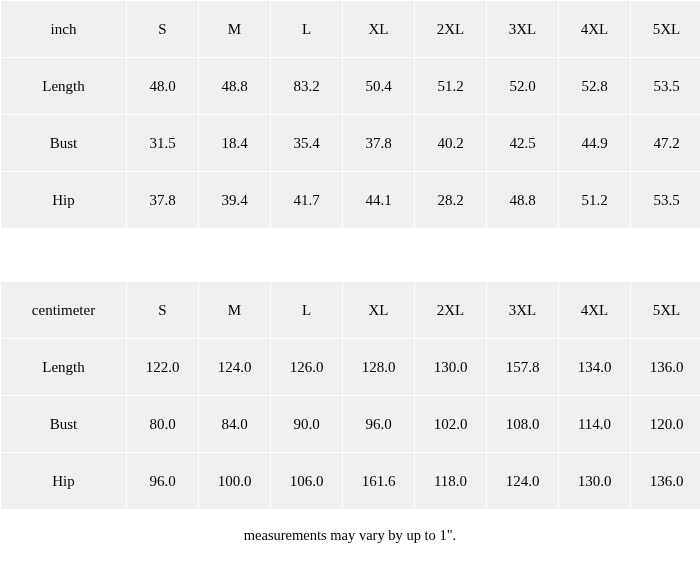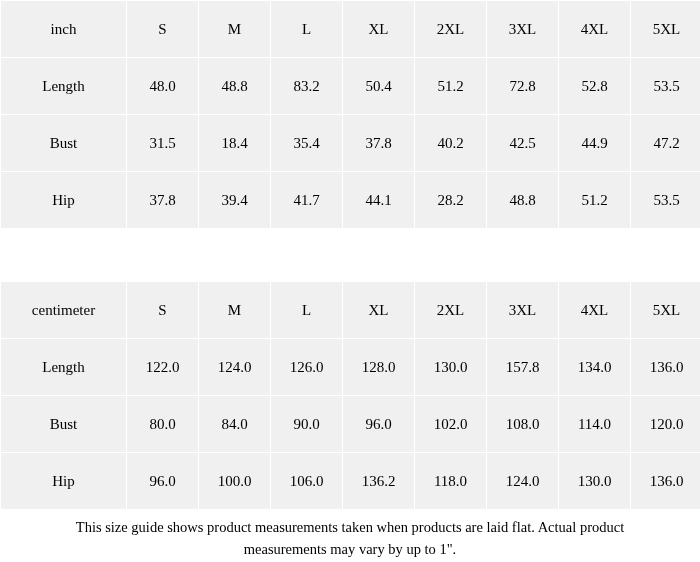--- a/index.html
+++ b/index.html
@@ -85,21 +85,21 @@
         <td class="cell">4XL</td>
         <td class="cell">5XL</td>
       </tr>
       <tr>
         <td class="rowhead">Length</td>
         <td class="cell">48.0</td>
         <td class="cell">48.8</td>
         <td class="cell">83.2</td>
         <td class="cell">50.4</td>
         <td class="cell">51.2</td>
-        <td class="cell">72.8</td>
+        <td class="cell">52.0</td>
         <td class="cell">52.8</td>
         <td class="cell">53.5</td>
       </tr>
       <tr>
         <td class="rowhead">Bust</td>
         <td class="cell">31.5</td>
         <td class="cell">18.4</td>
         <td class="cell">35.4</td>
         <td class="cell">37.8</td>
         <td class="cell">40.2</td>
@@ -157,27 +157,26 @@
         <td class="cell">102.0</td>
         <td class="cell">108.0</td>
         <td class="cell">114.0</td>
         <td class="cell">120.0</td>
       </tr>
       <tr>
         <td class="rowhead">Hip</td>
         <td class="cell">96.0</td>
         <td class="cell">100.0</td>
         <td class="cell">106.0</td>
-        <td class="cell">136.2</td>
+        <td class="cell">161.6</td>
         <td class="cell">118.0</td>
         <td class="cell">124.0</td>
         <td class="cell">130.0</td>
         <td class="cell">136.0</td>
       </tr>
     </tbody>
   </table>
 
   <div class="footnote">
-    <span>This size guide shows product measurements taken when products are laid flat. Actual product</span>
     <span>measurements may vary by up to 1".</span>
   </div>
 
 </div>
 
 </body></html>

